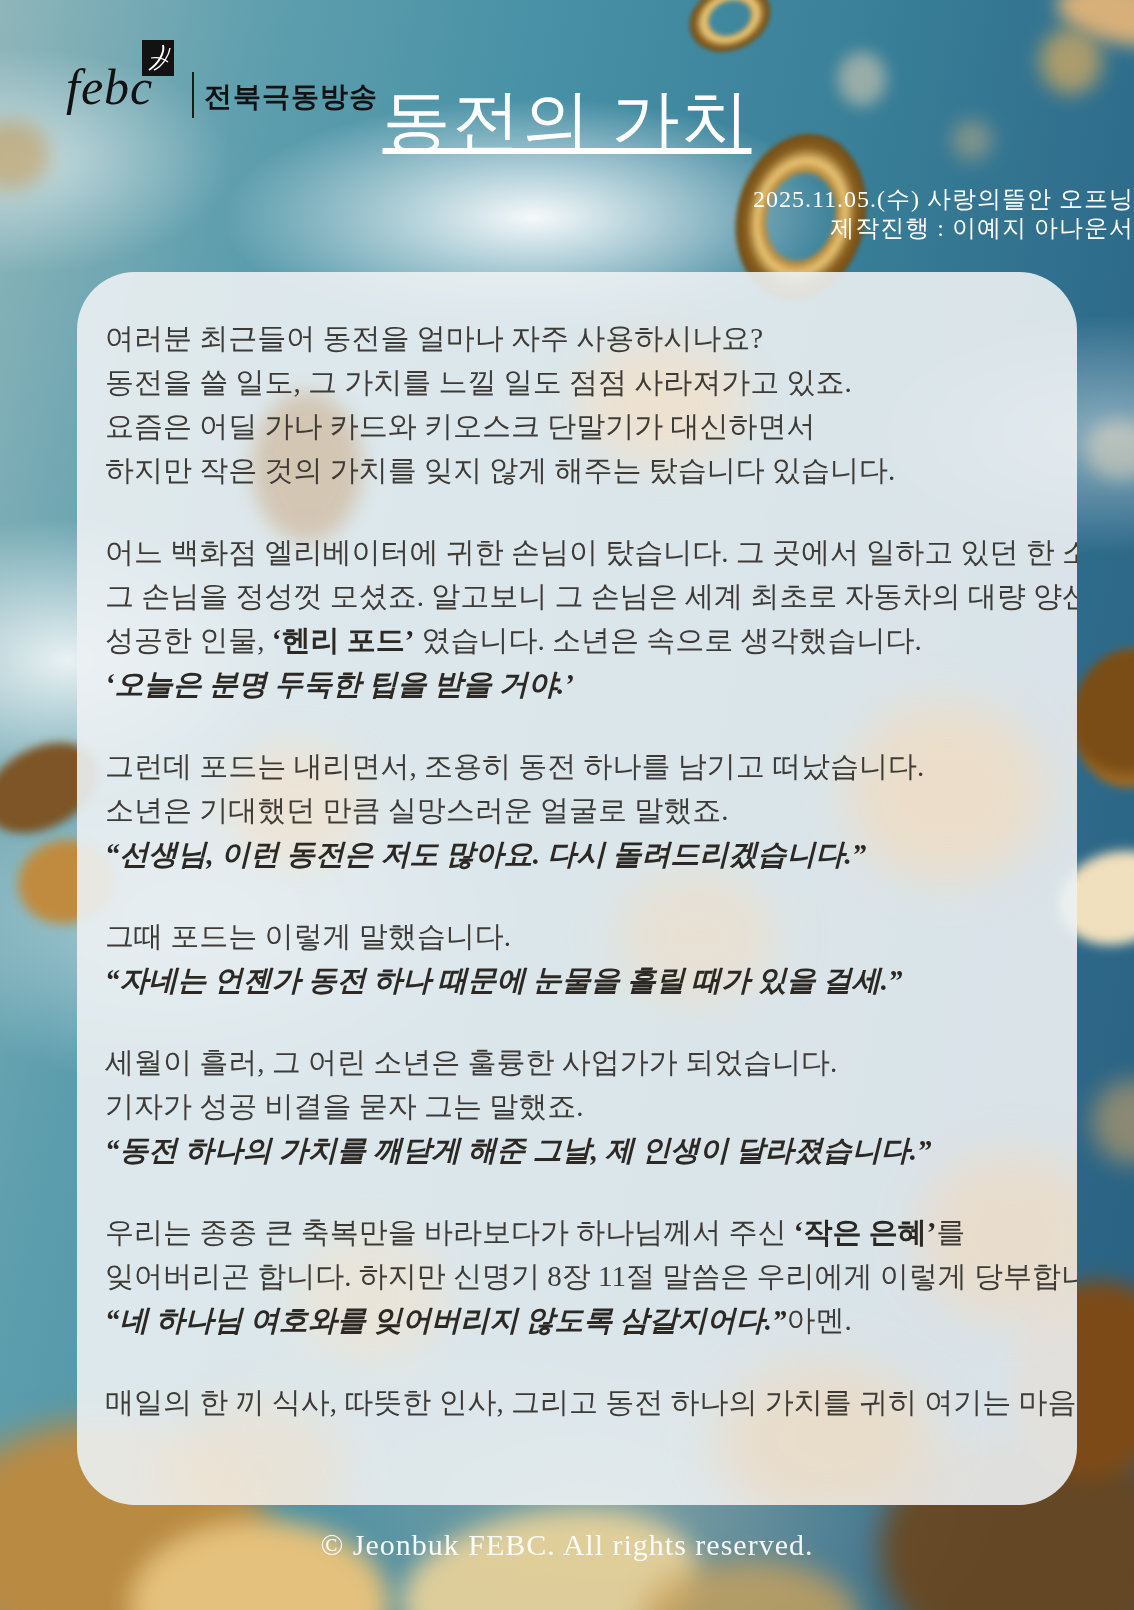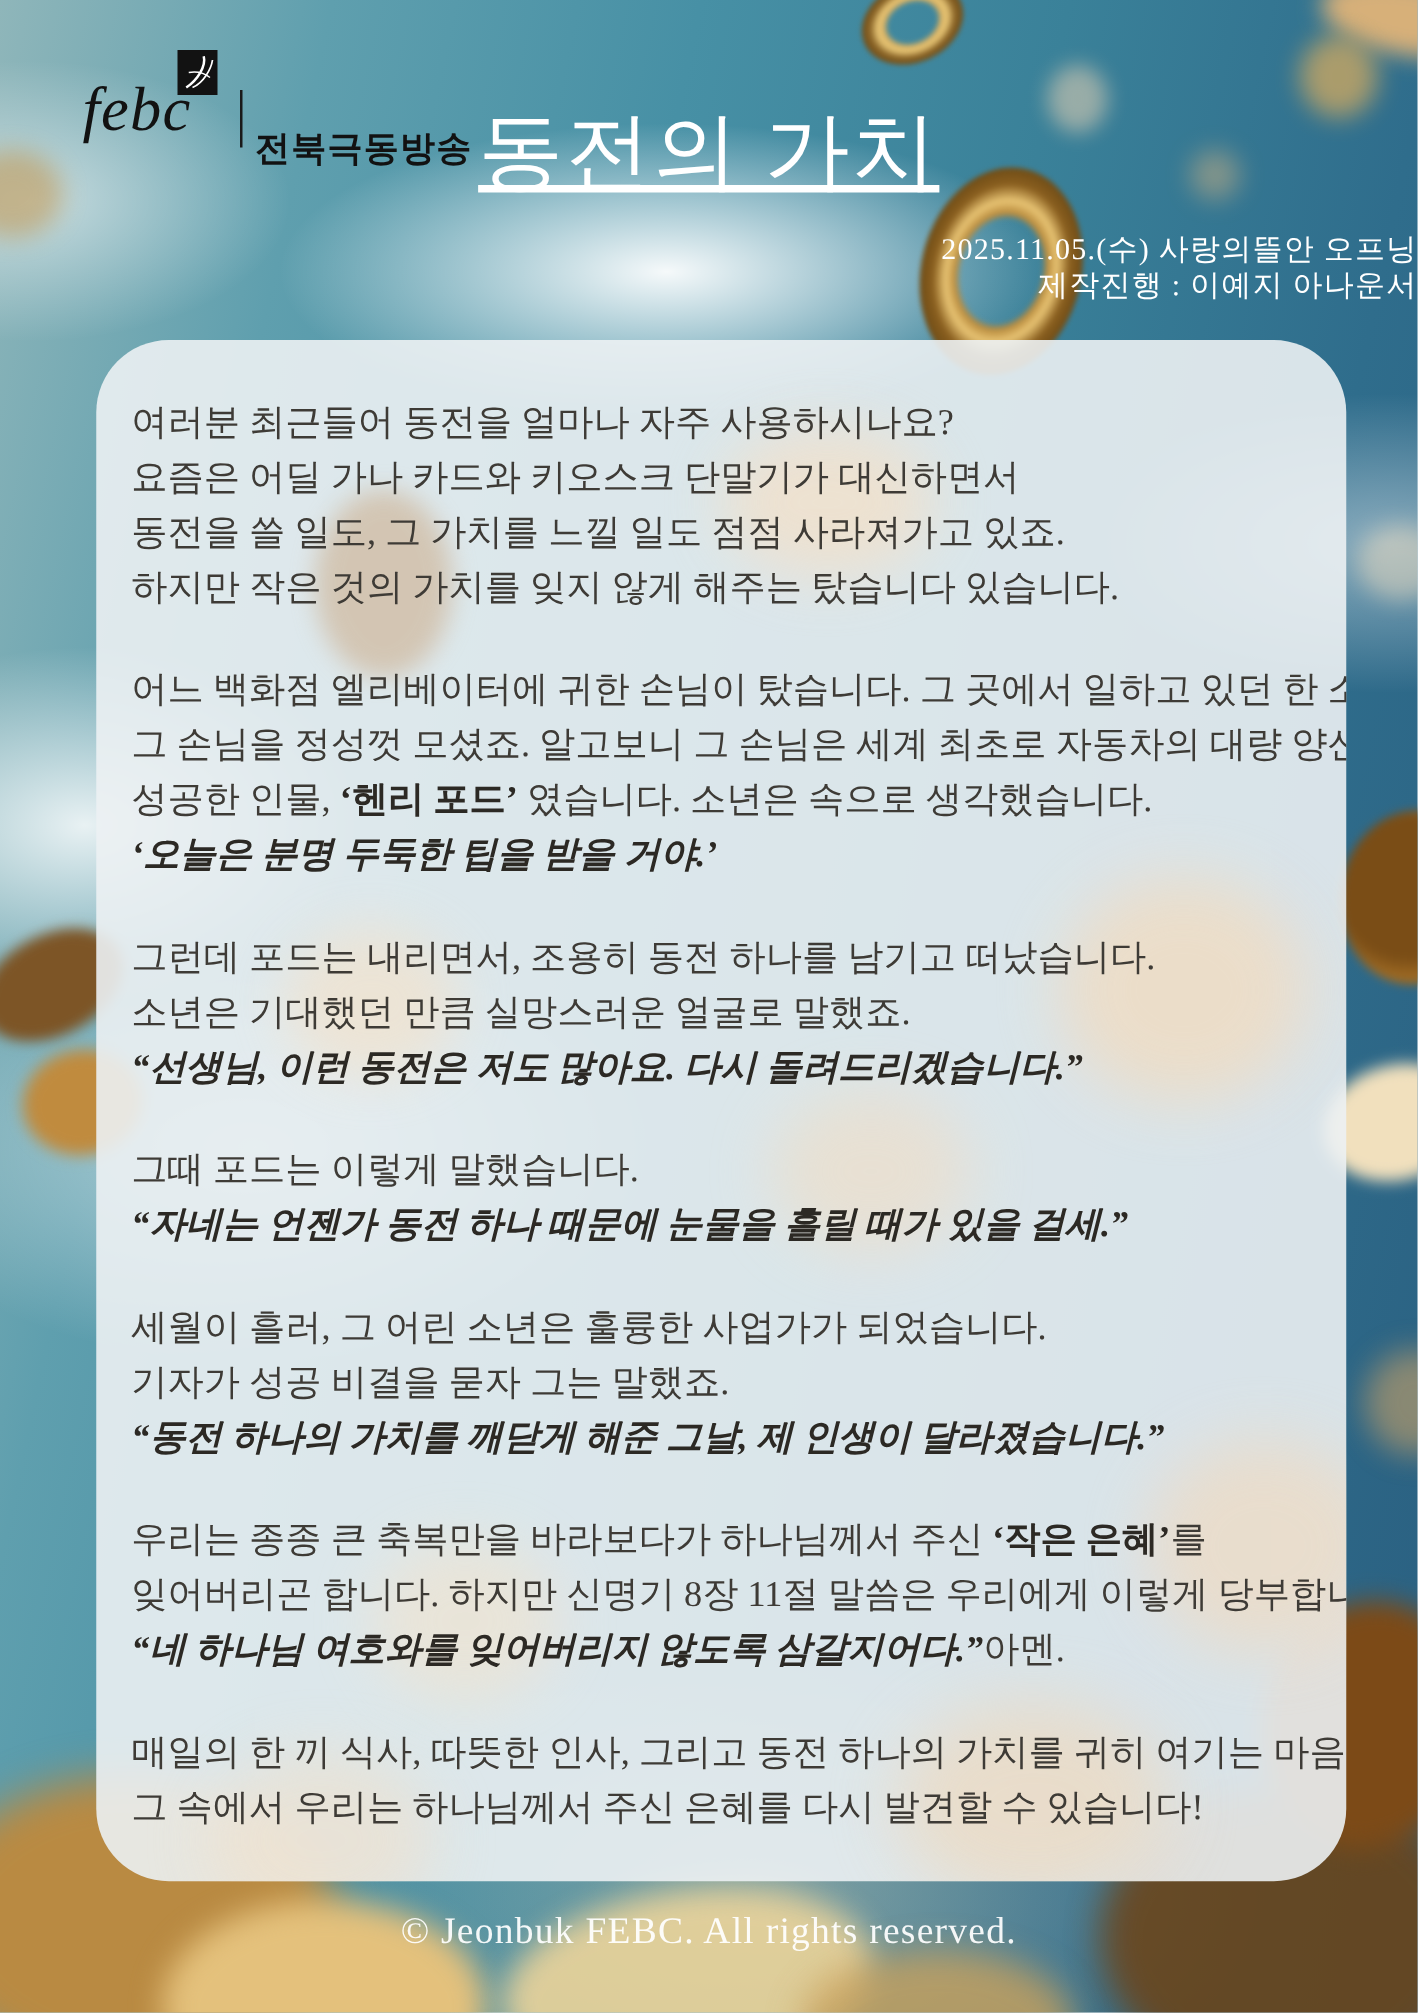--- a/index.html
+++ b/index.html
@@ -14,21 +14,21 @@
       radial-gradient(ellipse 420px 230px at 18% 57%, rgba(255,255,255,.55), rgba(255,255,255,0) 75%),
       radial-gradient(ellipse 520px 260px at 55% 94%, rgba(236,219,186,.40), rgba(236,219,186,0) 75%),
       linear-gradient(102deg, #8fb6ba 0%, #5f9fae 18%, #4790a5 38%, #3a8199 58%, #2f6d8c 78%, #2a5f80 100%);
   }
   .coin{position:absolute;border-radius:50%;z-index:1;}
   
   .logo{position:absolute;left:66px;top:40px;width:330px;height:90px;z-index:3;color:#111;}
   .logo-mark{position:absolute;left:76px;top:0;width:32px;height:36px;background:#121212;}
   .logo-brand{position:absolute;left:0;top:18px;font-style:italic;font-size:50px;letter-spacing:1px;color:#121212;}
   .logo-divider{position:absolute;left:126px;top:32px;width:2px;height:46px;background:#1a1a1a;}
-  .logo-station{position:absolute;left:138px;top:60px;font-family:"Liberation Sans",sans-serif;font-weight:700;font-size:28px;color:#121212;letter-spacing:1px;}
+  .logo-station{position:absolute;left:138px;top:38px;font-family:"Liberation Sans",sans-serif;font-weight:700;font-size:28px;color:#121212;letter-spacing:1px;}
   .title{position:absolute;left:0;top:76px;width:100%;text-align:center;z-index:3;
     color:#ffffff;font-size:68px;font-weight:400;letter-spacing:2px;text-decoration:underline;}
   .subtitle{position:absolute;left:0;width:100%;text-align:right;z-index:3;color:#ffffff;font-size:24px;letter-spacing:1px;}
   .subtitle.l1{top:183px;}
   .subtitle.l2{top:212px;}
   
   .card{position:absolute;left:77px;top:272px;width:1000px;height:1233px;z-index:2;
     background:rgba(236,241,243,0.90);border-radius:58px;overflow:hidden;}
   .card-blob{position:absolute;border-radius:50%;pointer-events:none;}
   .card-text{position:relative;z-index:4;padding:44px 28px 0 28px;color:#3e3b36;font-size:29px;line-height:44px;}
@@ -91,22 +91,22 @@
   <div class="card-blob" style="left:150px;top:470px;width:140px;height:120px;filter:blur(20px);opacity:.7;background:#f2e2cc;"></div>
   <div class="card-blob" style="left:540px;top:600px;width:160px;height:130px;filter:blur(24px);opacity:.6;background:#f1ddc4;"></div>
   <div class="card-blob" style="left:840px;top:880px;width:190px;height:170px;filter:blur(24px);opacity:.75;background:#eedbc4;"></div>
   <div class="card-blob" style="left:220px;top:960px;width:150px;height:130px;filter:blur(22px);opacity:.6;background:#f2e3cd;"></div>
   <div class="card-blob" style="left:640px;top:1090px;width:220px;height:160px;filter:blur(26px);opacity:.7;background:#eed9be;"></div>
   <div class="card-blob" style="left:90px;top:1130px;width:180px;height:140px;filter:blur(24px);opacity:.6;background:#f0e0ca;"></div>
 
   <div class="card-text" id="paragraphs">
       <div class="para">
         <div class="line"><span class="seg-n">여러분 최근들어 동전을 얼마나 자주 사용하시나요?</span></div>
+        <div class="line"><span class="seg-n">동전을 쓸 일도, 그 가치를 느낄 일도 점점 사라져가고 있죠.</span></div>
         <div class="line"><span class="seg-n">요즘은 어딜 가나 카드와 키오스크 단말기가 대신하면서</span></div>
-        <div class="line"><span class="seg-n">동전을 쓸 일도, 그 가치를 느낄 일도 점점 사라져가고 있죠.</span></div>
         <div class="line"><span class="seg-n">하지만 작은 것의 가치를 잊지 않게 해주는 탔습니다 있습니다.</span></div>
       </div>
       <div class="para">
         <div class="line"><span class="seg-n">어느 백화점 엘리베이터에 귀한 손님이 탔습니다. 그 곳에서 일하고 있던 한 소년은</span></div>
         <div class="line"><span class="seg-n">그 손님을 정성껏 모셨죠. 알고보니 그 손님은 세계 최초로 자동차의 대량 양산에</span></div>
         <div class="line"><span class="seg-n">성공한 인물, </span><span class="seg-b">‘헨리 포드’</span><span class="seg-n"> 였습니다. 소년은 속으로 생각했습니다.</span></div>
         <div class="line"><span class="seg-bi">‘오늘은 분명 두둑한 팁을 받을 거야.’</span></div>
       </div>
       <div class="para">
         <div class="line"><span class="seg-n">그런데 포드는 내리면서, 조용히 동전 하나를 남기고 떠났습니다.</span></div>
@@ -122,18 +122,17 @@
         <div class="line"><span class="seg-n">기자가 성공 비결을 묻자 그는 말했죠.</span></div>
         <div class="line"><span class="seg-bi">“동전 하나의 가치를 깨닫게 해준 그날, 제 인생이 달라졌습니다.”</span></div>
       </div>
       <div class="para">
         <div class="line"><span class="seg-n">우리는 종종 큰 축복만을 바라보다가 하나님께서 주신 </span><span class="seg-b">‘작은 은혜’</span><span class="seg-n">를</span></div>
         <div class="line"><span class="seg-n">잊어버리곤 합니다. 하지만 신명기 8장 11절 말씀은 우리에게 이렇게 당부합니다.</span></div>
         <div class="line"><span class="seg-bi">“네 하나님 여호와를 잊어버리지 않도록 삼갈지어다.”</span><span class="seg-n">아멘.</span></div>
       </div>
       <div class="para">
         <div class="line"><span class="seg-n">매일의 한 끼 식사, 따뜻한 인사, 그리고 동전 하나의 가치를 귀히 여기는 마음.</span></div>
-        <div class="line"><span class="seg-n">그 속에서 우리는 하나님께서 주신 은혜를 다시 발견할 수 있습니다!</span></div>
       </div>
     </div>
 </div>
 
 <div class="footer">© Jeonbuk FEBC. All rights reserved.</div>
 
 </body></html>

